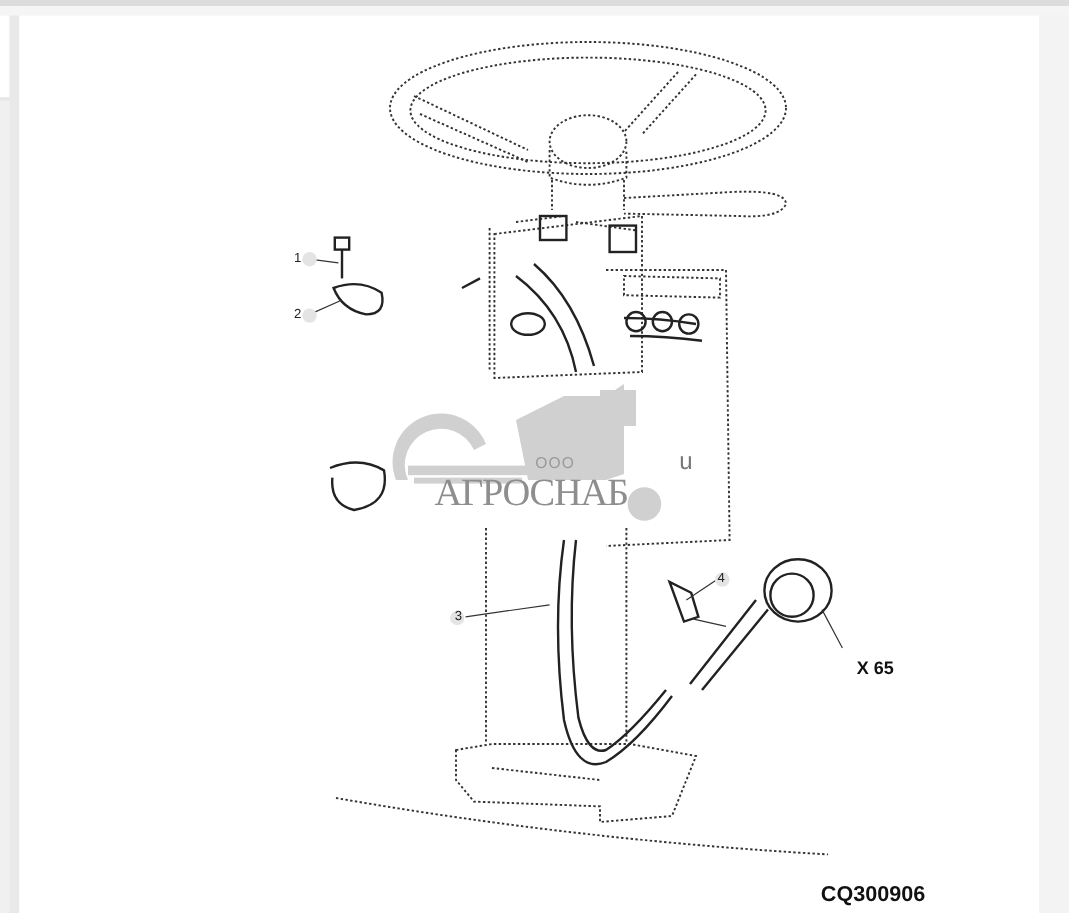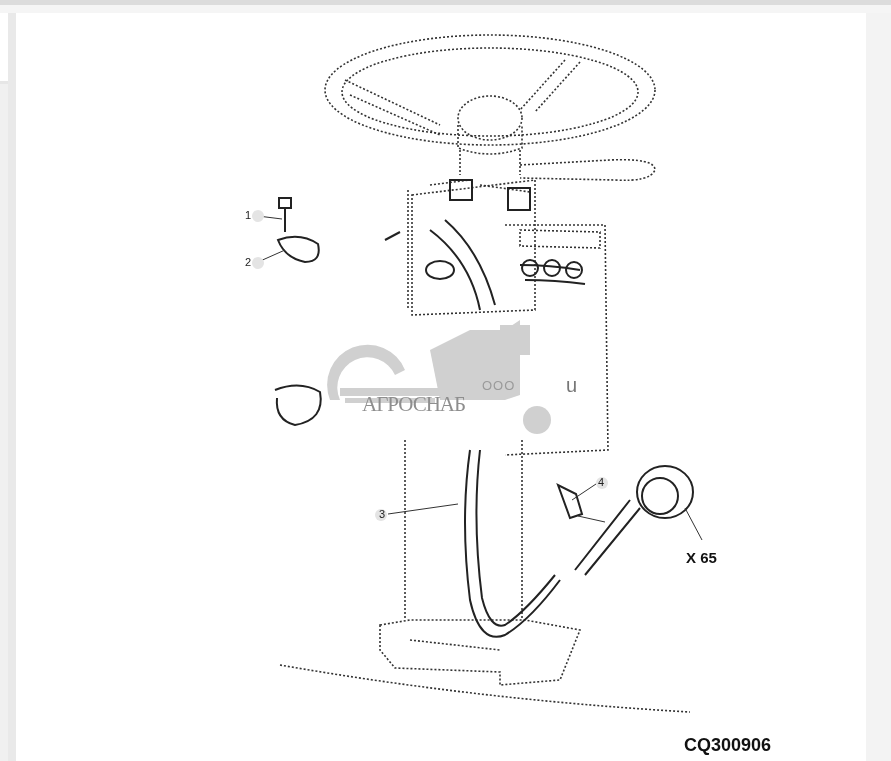--- a/index.html
+++ b/index.html
@@ -6,24 +6,24 @@
   body{width:891px;height:761px;background:#f0f0f0;position:relative;overflow:hidden;font-family:"Liberation Sans",sans-serif;}
   .topbar{position:absolute;left:0;top:0;width:891px;height:5px;background:#dcdcdc;}
   .topstrip{position:absolute;left:0;top:5px;width:891px;height:8px;background:#f5f5f5;}
   .leftpanel{position:absolute;left:0;top:13px;width:8px;height:68px;background:#ffffff;border-bottom:3px solid #e6e6e6;}
   .leftgutter{position:absolute;left:8px;top:13px;width:8px;height:748px;background:#e9e9e9;}
   .canvas{position:absolute;left:16px;top:13px;width:850px;height:748px;background:#ffffff;}
   .rightgutter{position:absolute;left:866px;top:13px;width:25px;height:748px;background:#f3f3f3;}
   svg{position:absolute;left:0;top:0;}
   .lbl{position:absolute;font-size:11px;color:#222;}
   .callout-circle{position:absolute;width:12px;height:12px;border-radius:50%;background:#e4e4e4;}
-  .x65{position:absolute;left:686px;top:549px;font-weight:bold;font-size:15px;color:#111;}
+  .x65{position:absolute;left:714px;top:549px;font-weight:bold;font-size:15px;color:#111;}
   .code{position:absolute;left:684px;top:735px;font-weight:bold;font-size:18px;color:#111;}
-  .wm-ooo{position:absolute;left:446px;top:378px;font-size:13px;color:#9a9a9a;letter-spacing:1px;margin-left:36px;}
-  .wm-name{position:absolute;left:362px;top:392px;font-family:"Liberation Serif",serif;font-size:21px;color:#8e8e8e;letter-spacing:-1px;}
+  .wm-ooo{position:absolute;left:446px;top:378px;font-size:13px;color:#9a9a9a;letter-spacing:1px;}
+  .wm-name{position:absolute;left:362px;top:392px;font-family:"Liberation Serif",serif;font-size:32px;color:#8e8e8e;letter-spacing:-1px;}
   .stray-u{position:absolute;left:566px;top:374px;font-size:20px;color:#777;}
 </style>
 </head>
 <body>
 
 <div class="topbar"></div>
 <div class="topstrip"></div>
 <div class="leftpanel"></div>
 <div class="leftgutter"></div>
 <div class="rightgutter"></div>

